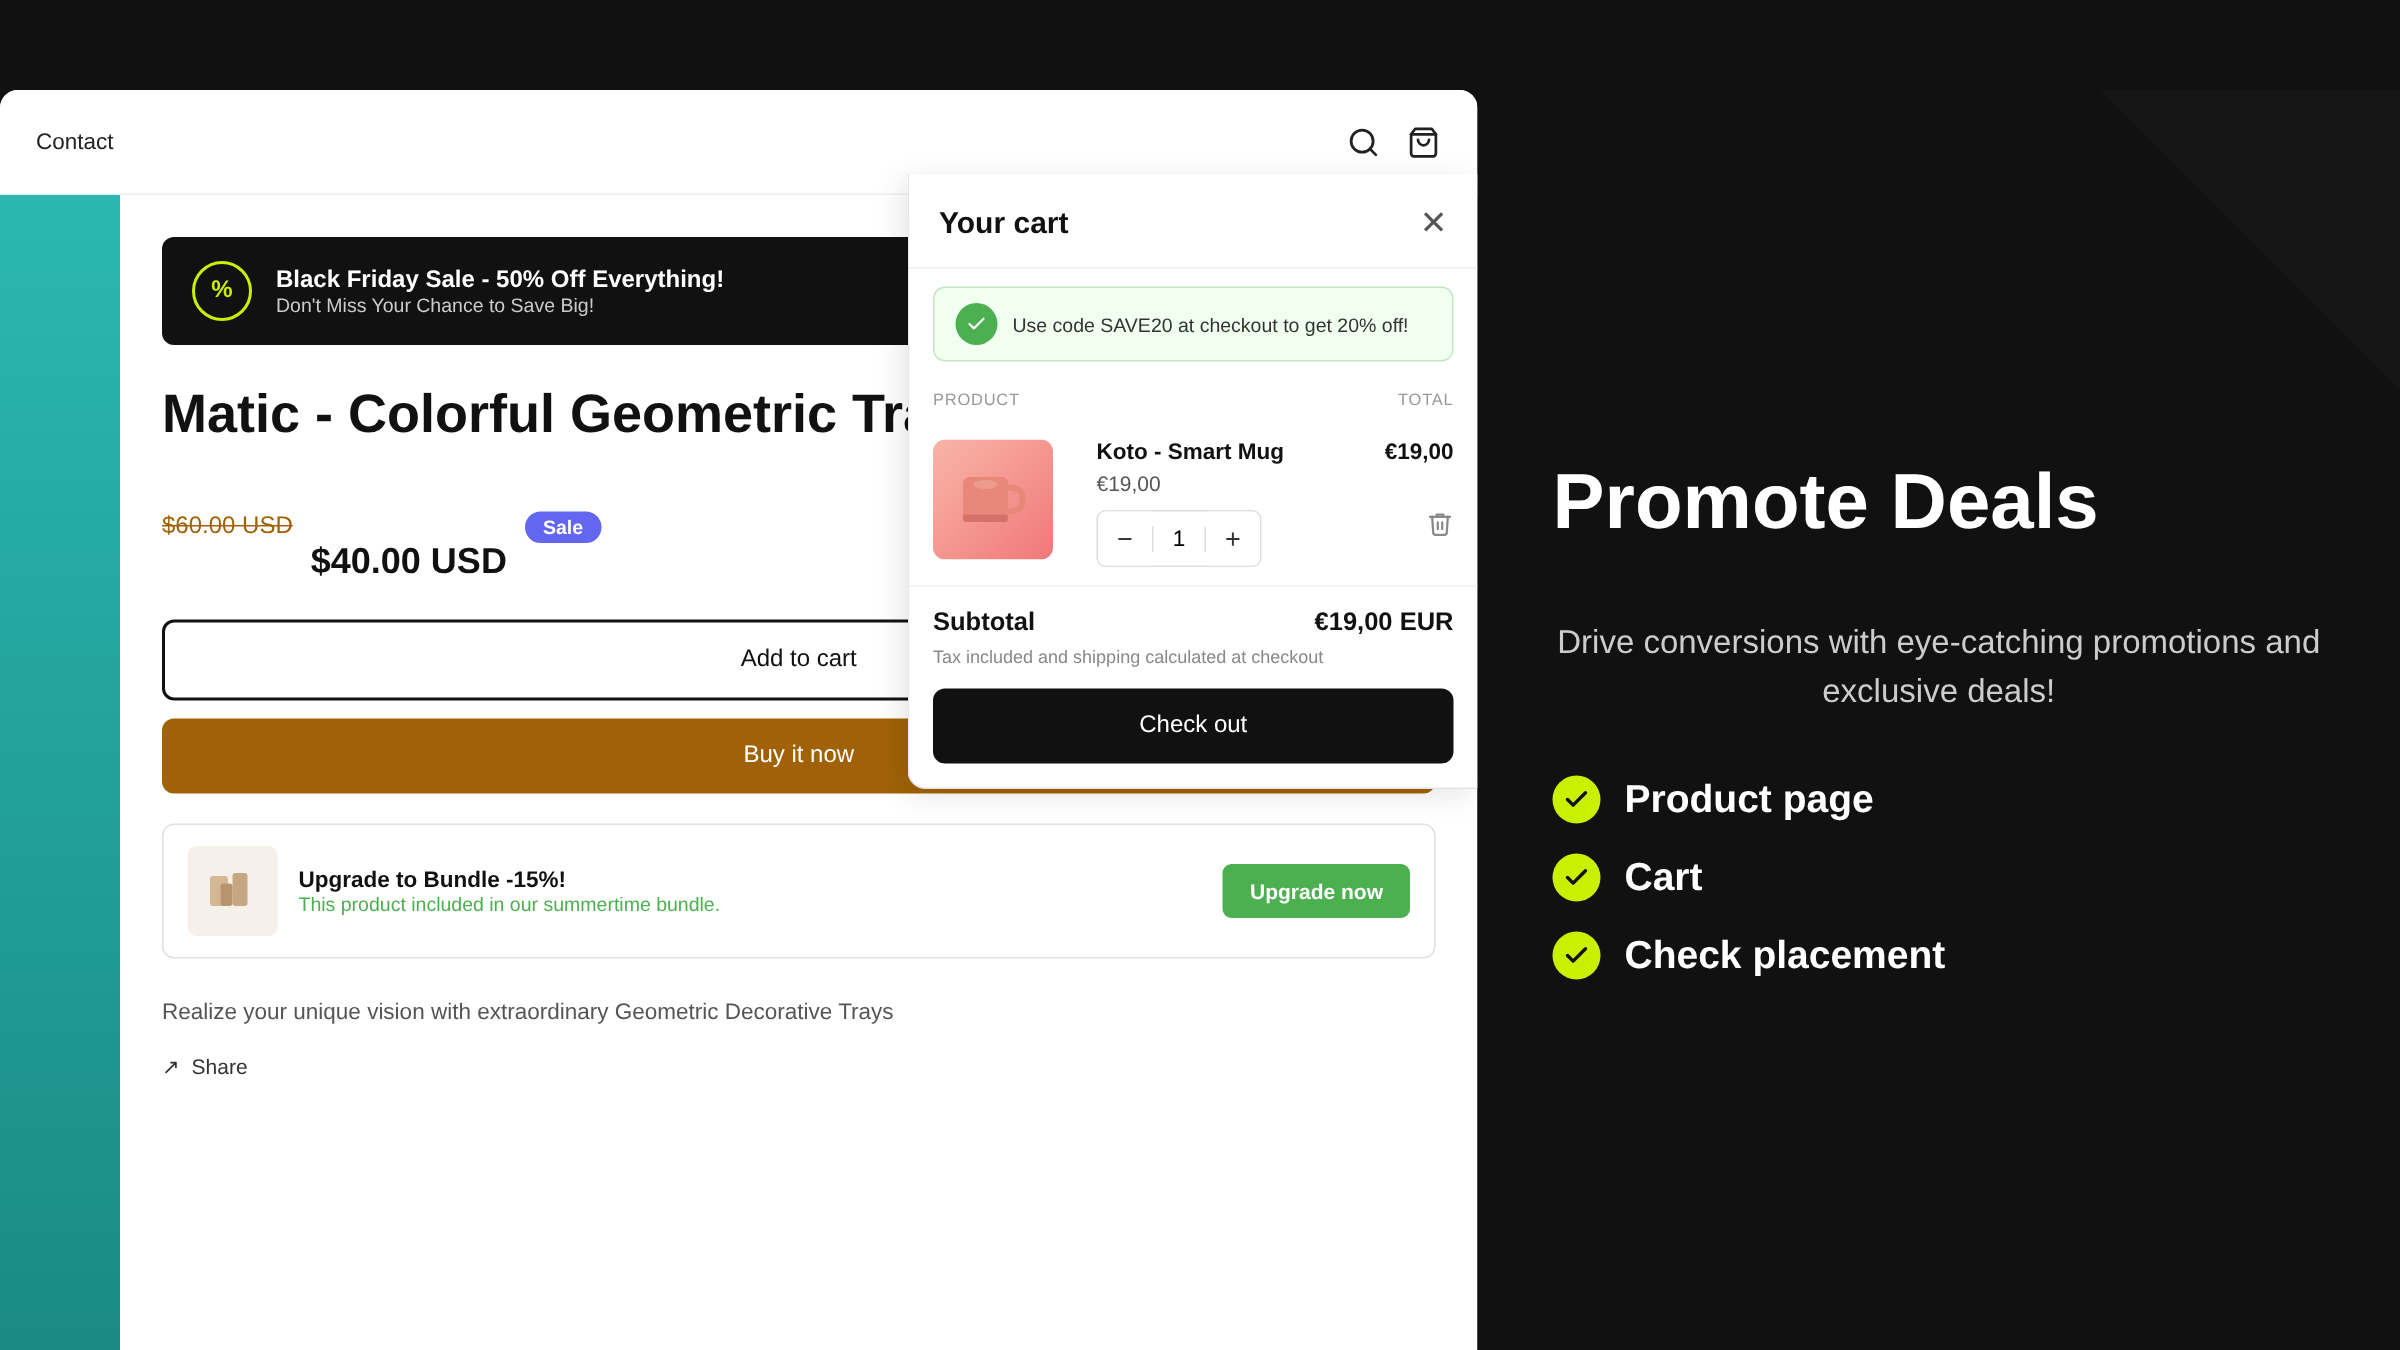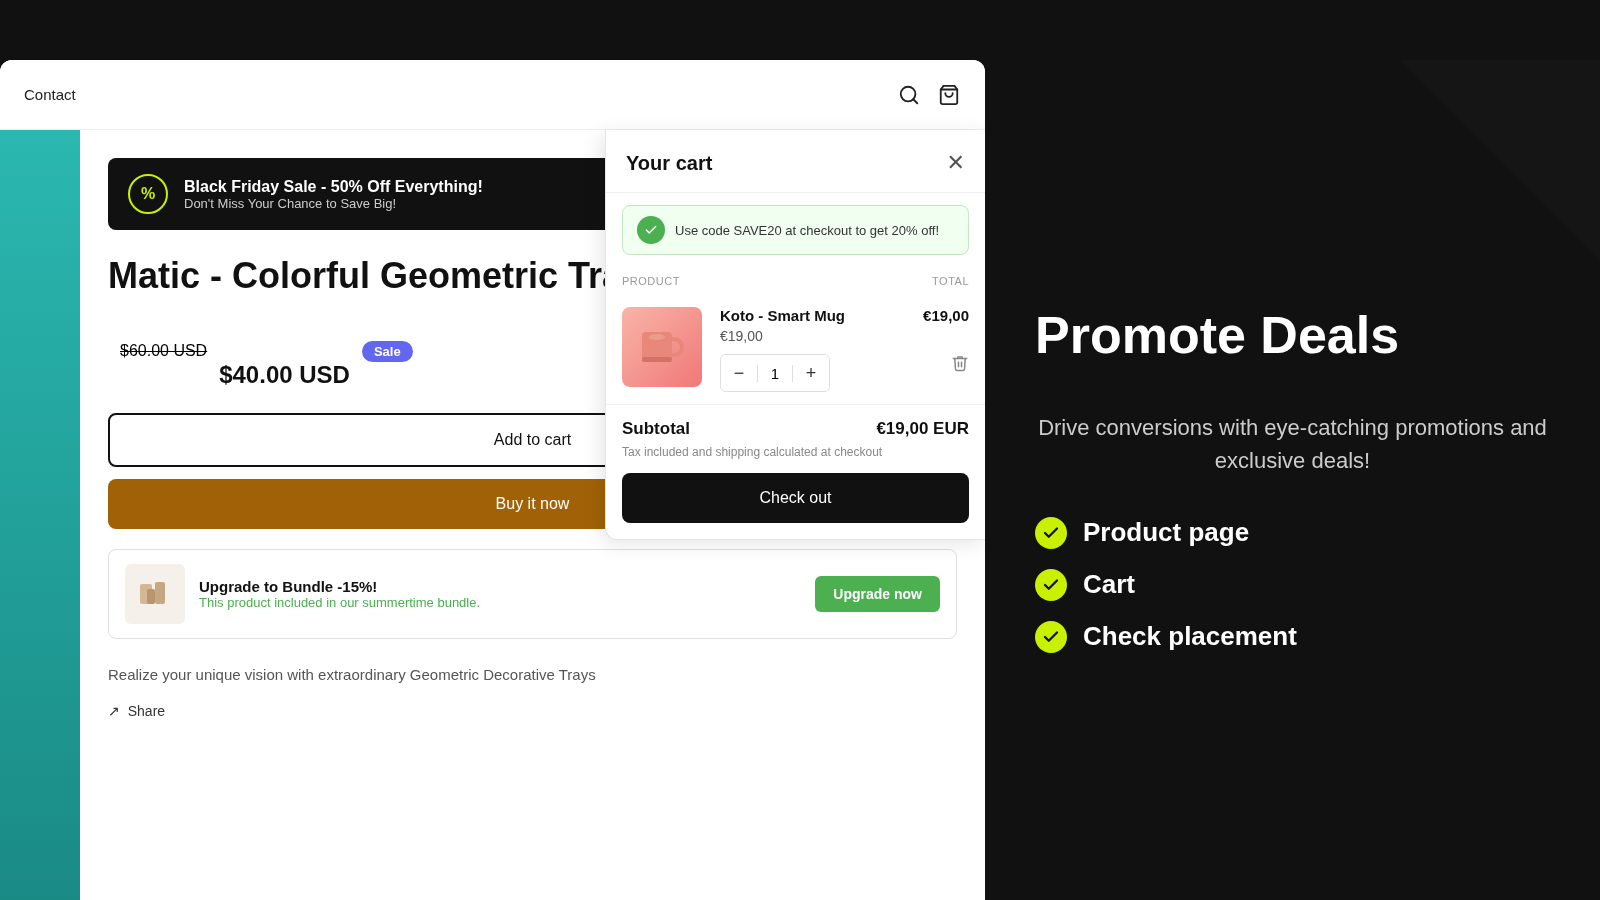--- a/index.html
+++ b/index.html
@@ -143,23 +143,22 @@
     }
 
     .price-row {
       display: flex;
       align-items: center;
       gap: 12px;
       margin-bottom: 24px;
     }
     .price-old {
       font-size: 16px;
-      color: #000000;
+      color: #a16207;
       text-decoration: line-through;
-      margin-left: 12px;
     }
     .price-new {
       font-size: 24px;
       font-weight: 700;
       color: #111;
       margin-top: 48px;
     }
     .sale-badge {
       background: #6366f1;
       color: #fff;
@@ -251,21 +250,21 @@
       align-items: center;
       gap: 8px;
       font-size: 14px;
       color: #333;
       cursor: pointer;
     }
 
     
     .cart-overlay {
       position: absolute;
-      top: 70px;
+      top: 56px;
       right: 0;
       width: 380px;
       background: #fff;
       border-left: 1px solid #e5e5e5;
       border-bottom: 1px solid #e5e5e5;
       border-radius: 0 0 0 12px;
       display: flex;
       flex-direction: column;
       box-shadow: -4px 4px 20px rgba(0,0,0,0.1);
       z-index: 10;
@@ -322,21 +321,21 @@
       padding: 8px 16px;
       font-size: 11px;
       color: #999;
       text-transform: uppercase;
       letter-spacing: 0.5px;
     }
 
     .cart-item {
       display: flex;
       align-items: flex-start;
-      gap: 18px;
+      gap: 29px;
       padding: 12px 16px;
       justify-content: space-between;
     }
     .cart-item-img {
       width: 80px;
       height: 80px;
       border-radius: 8px;
       overflow: hidden;
       flex-shrink: 0;
       background: #f9e4e0;

